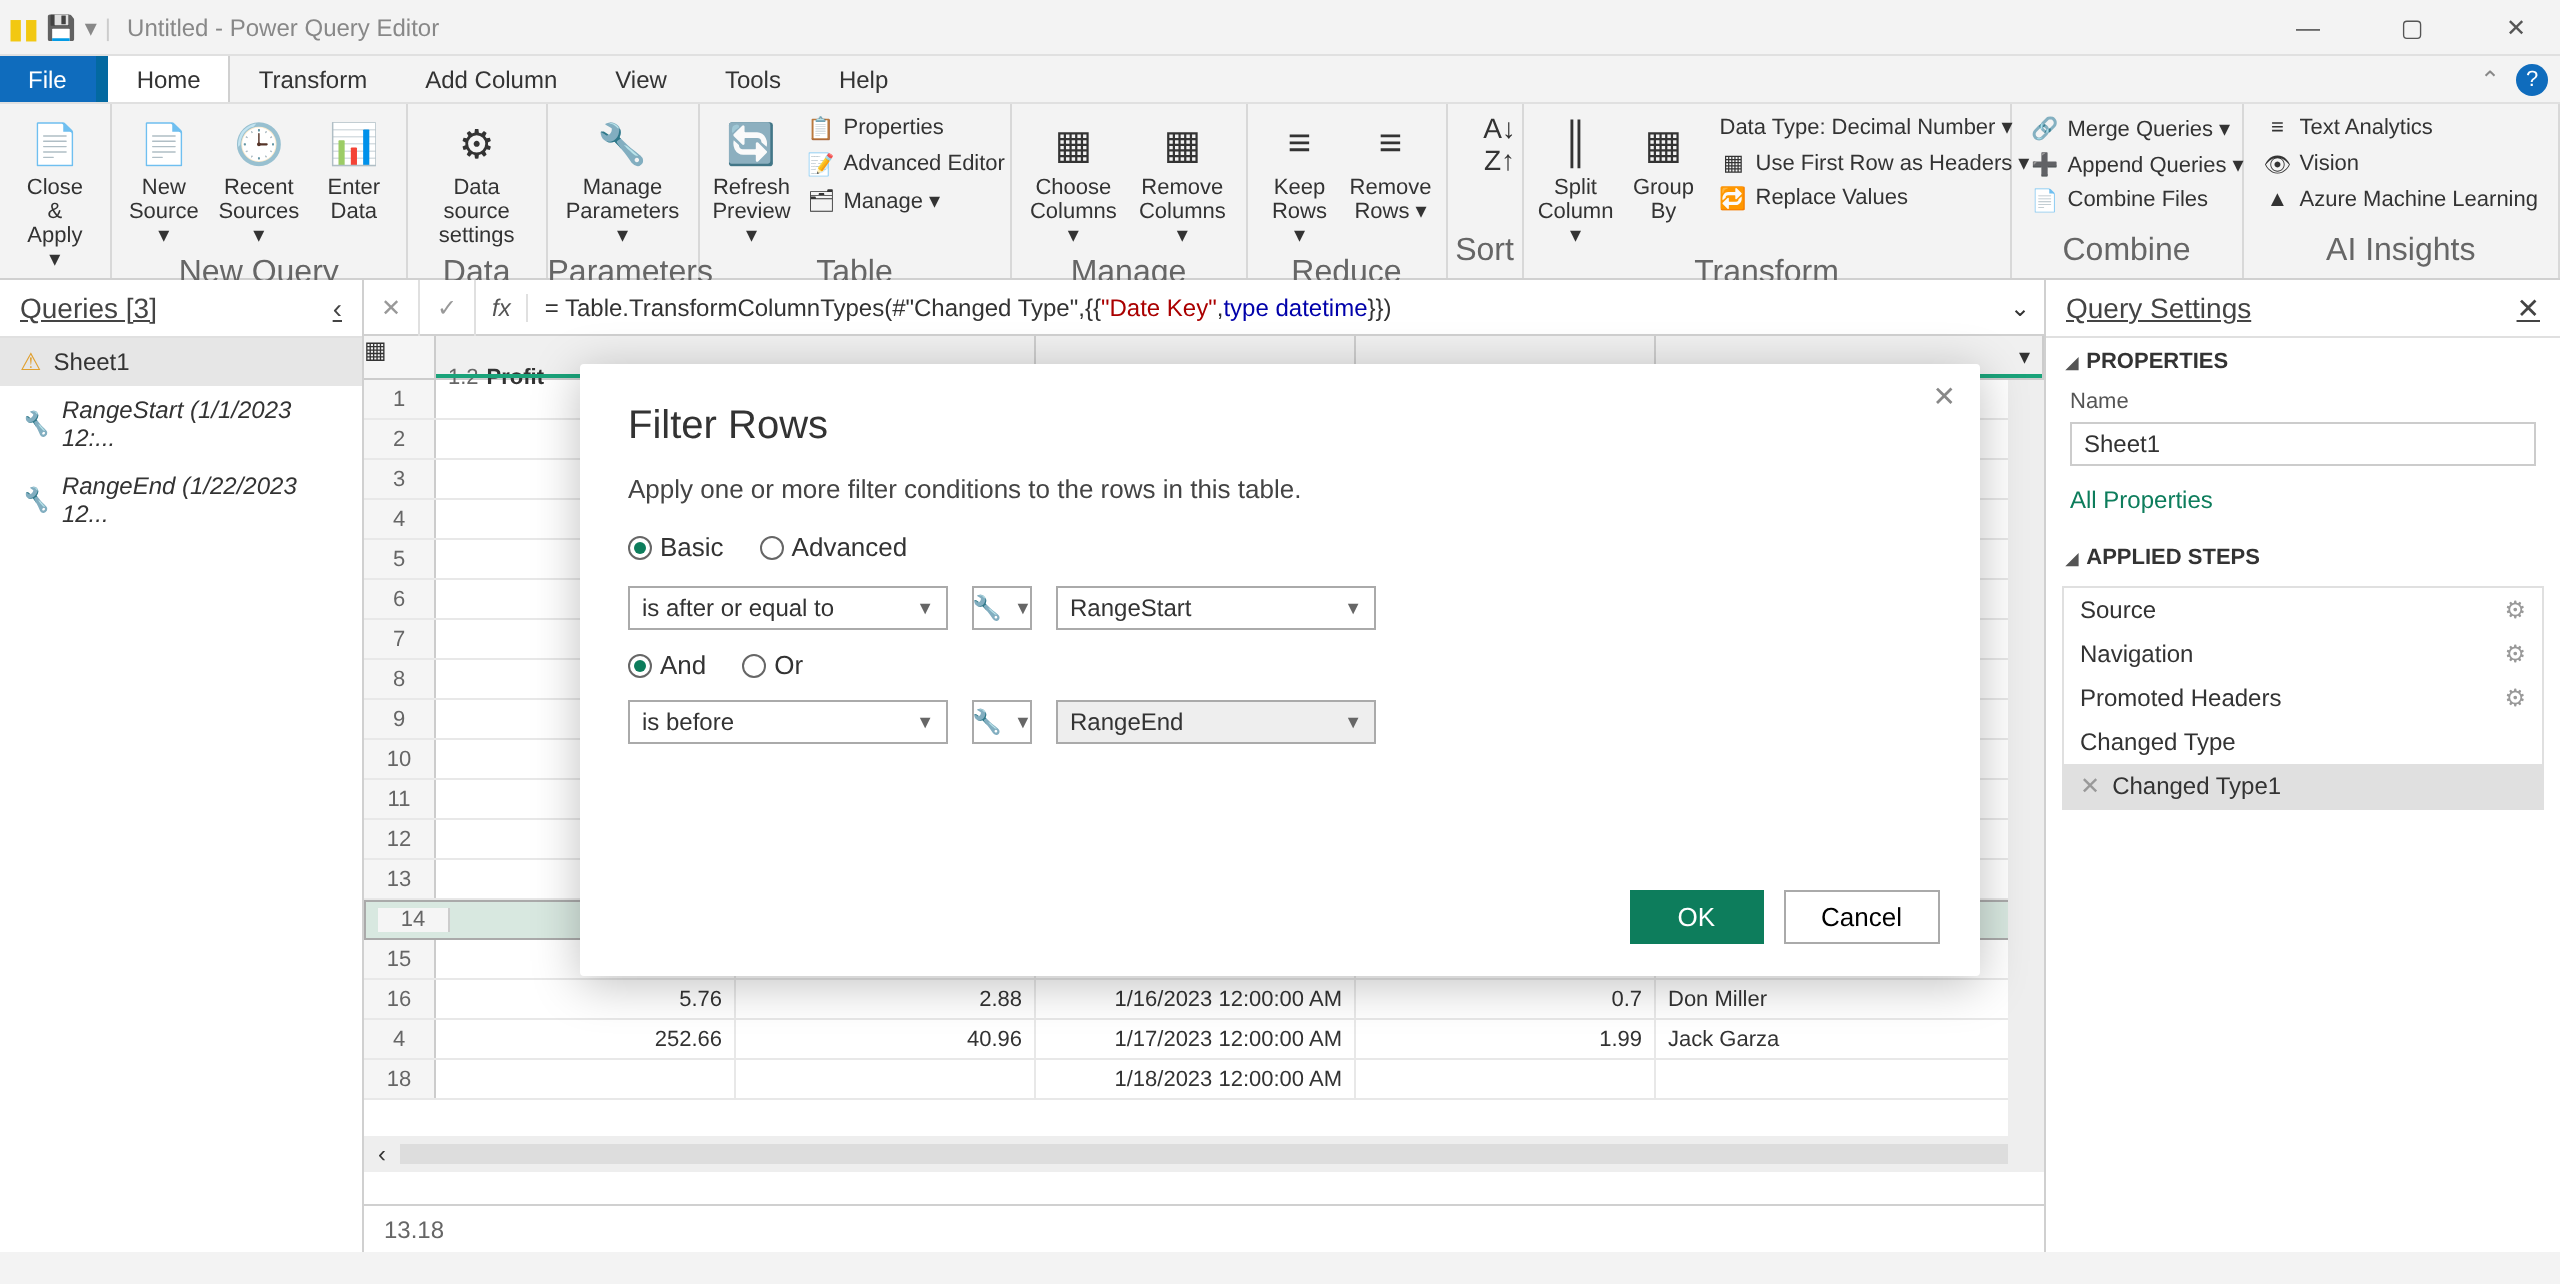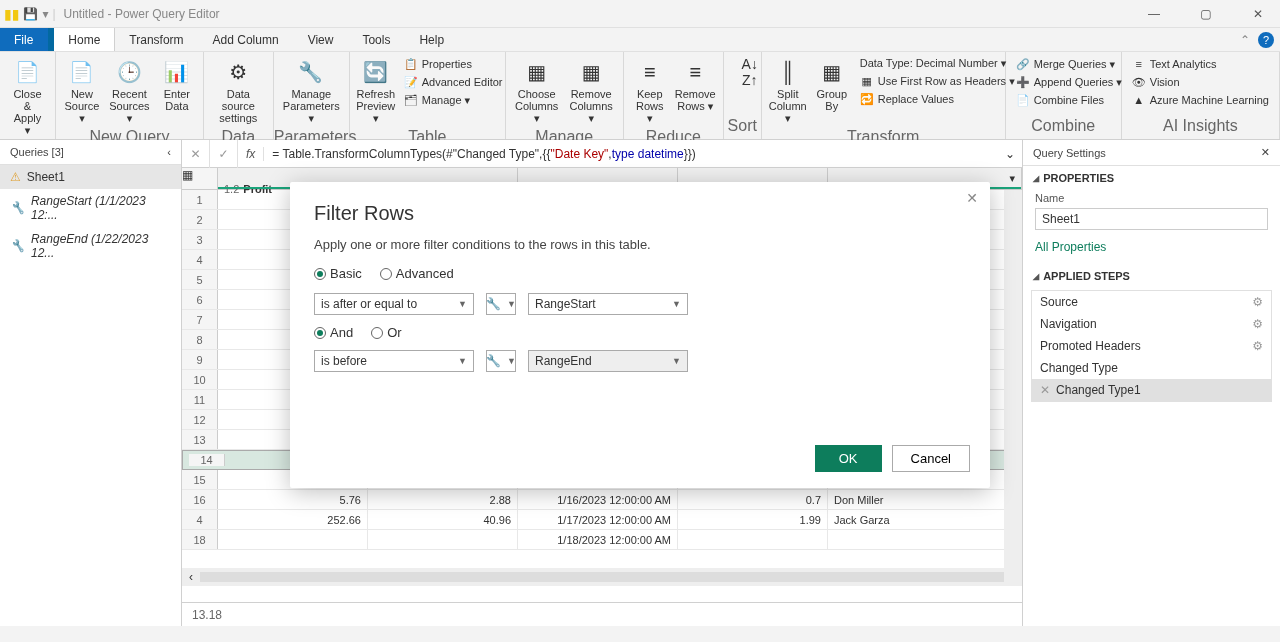--- a/index.html
+++ b/index.html
@@ -24,21 +24,21 @@
 .rgroup .label { text-align: center; font-size: 16px; color: #666; padding: 2px 0 4px; }
 .rbtn { display: flex; flex-direction: column; align-items: center; gap: 2px; font-size: 11px; color: #333; text-align: center; min-width: 40px; padding: 2px 4px; }
 .rbtn .ricon { width: 28px; height: 28px; display: flex; align-items: center; justify-content: center; font-size: 20px; }
 .rbtn .rlabel { line-height: 1.1; }
 .vstack { display: flex; flex-direction: column; gap: 2px; font-size: 11px; color: #333; }
 .vitem { display: flex; align-items: center; gap: 4px; padding: 1px 4px; white-space: nowrap; }
 .vicon { width: 14px; height: 14px; display: inline-flex; align-items: center; justify-content: center; }
 
 .workspace { display: flex; height: 486px; }
 .queries { width: 182px; background: #fff; border-right: 1px solid #d0d0d0; display: flex; flex-direction: column; }
-.panel-hdr { display: flex; align-items: center; padding: 6px 10px; font-size: 11px; color: #444; border-bottom: 1px solid #e0e0e0; }
+.panel-hdr { display: flex; align-items: center; padding: 6px 10px; font-size: 14px; color: #444; border-bottom: 1px solid #e0e0e0; text-decoration: underline; }
 .panel-hdr .chev { margin-left: auto; }
 .qitem { display: flex; align-items: center; gap: 6px; padding: 5px 10px; font-size: 12px; }
 .qitem.selected { background: #e6e6e6; }
 .qitem .qwarn { color: #e0a030; }
 .qitem .qicon { color: #888; }
 .qitem.italic { font-style: italic; }
 
 .center { flex: 1; display: flex; flex-direction: column; background: #fff; position: relative; }
 .fxbar { display: flex; align-items: center; border-bottom: 1px solid #d0d0d0; height: 28px; }
 .fxbar .btn { width: 28px; height: 28px; display: flex; align-items: center; justify-content: center; border-right: 1px solid #e0e0e0; color: #999; }

